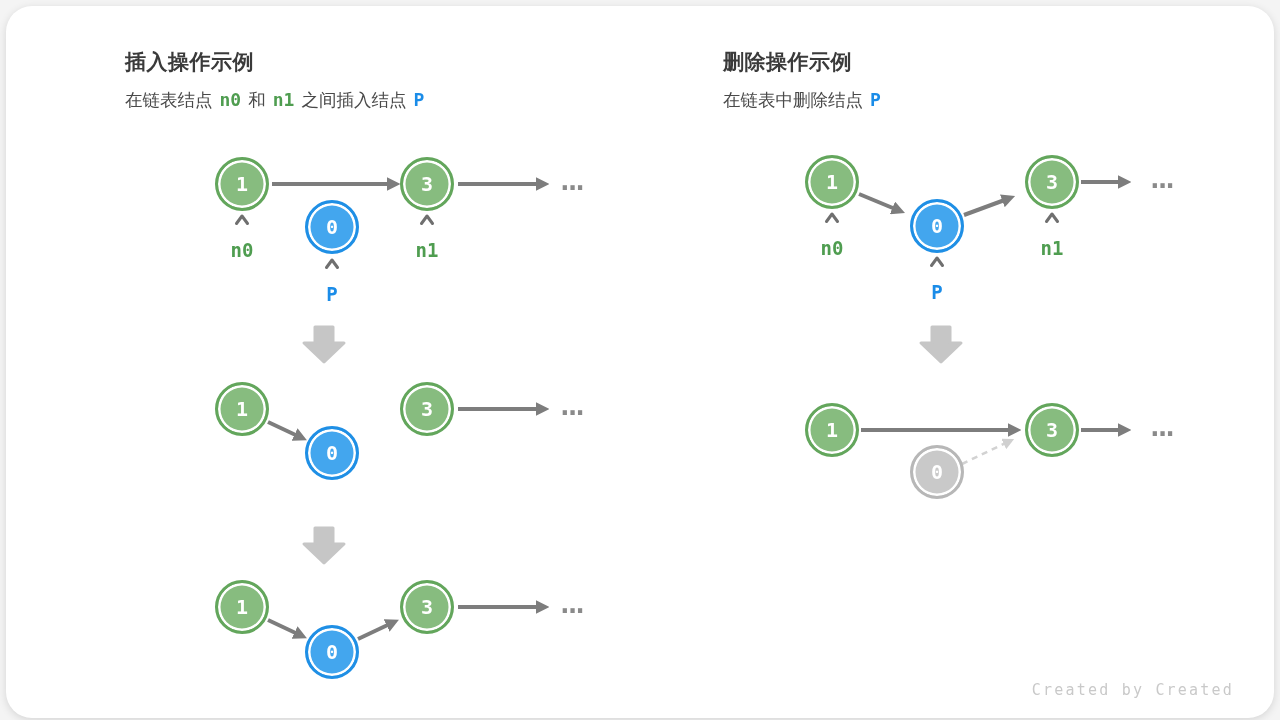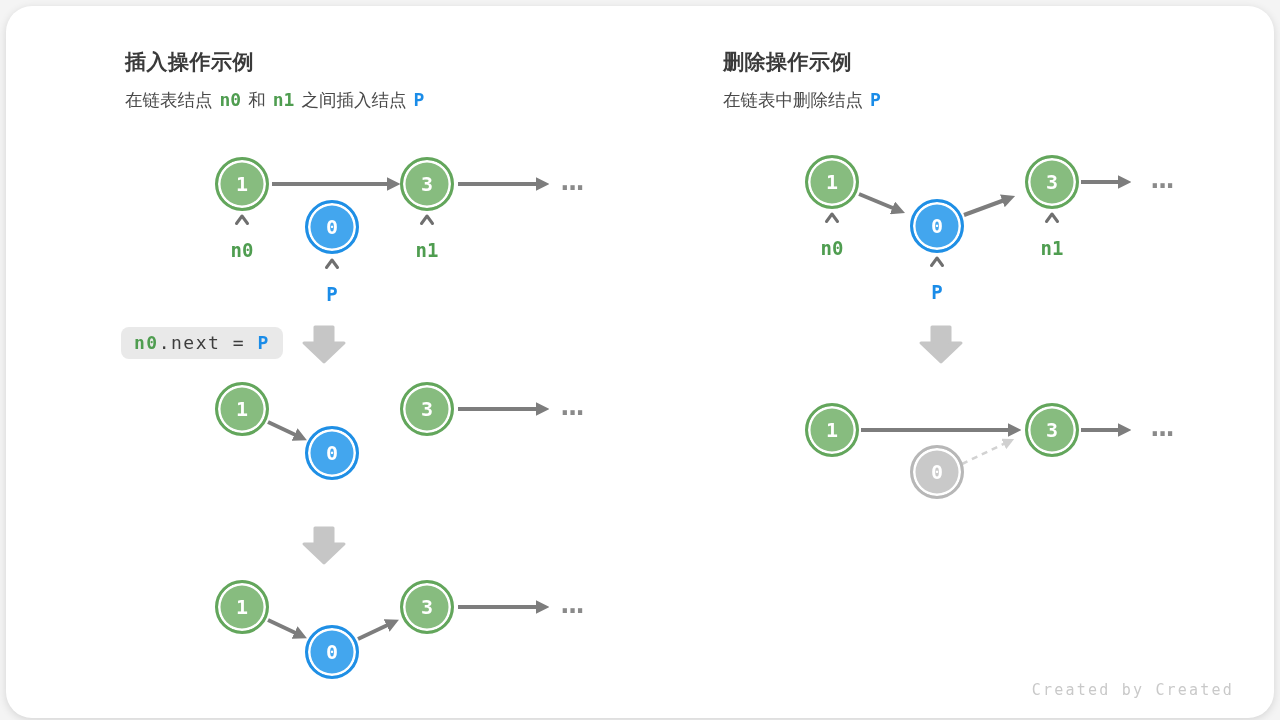--- a/index.html
+++ b/index.html
@@ -135,21 +135,20 @@
       <span>3</span>
     </div>
   <div class="node blue" style="left:299px;top:194px">
       <span>0</span>
     </div>
   <span class="dots" style="left:551px;top:162px">...</span>
   <span class="nlabel green-t" style="left:236px;top:233px">n0</span>
   <span class="nlabel green-t" style="left:421px;top:233px">n1</span>
   <span class="nlabel blue-t" style="left:326px;top:277px">P</span>
 
-  <div class="codebox" style="left:115px;top:321px"><b class="green-t">n0</b><span>.next = </span><b class="blue-t">P</b></div>
 
   <div class="node green" style="left:209px;top:376px">
       <span>1</span>
     </div>
   <div class="node blue" style="left:299px;top:420px">
       <span>0</span>
     </div>
   <div class="node green" style="left:394px;top:376px">
       <span>3</span>
     </div>

